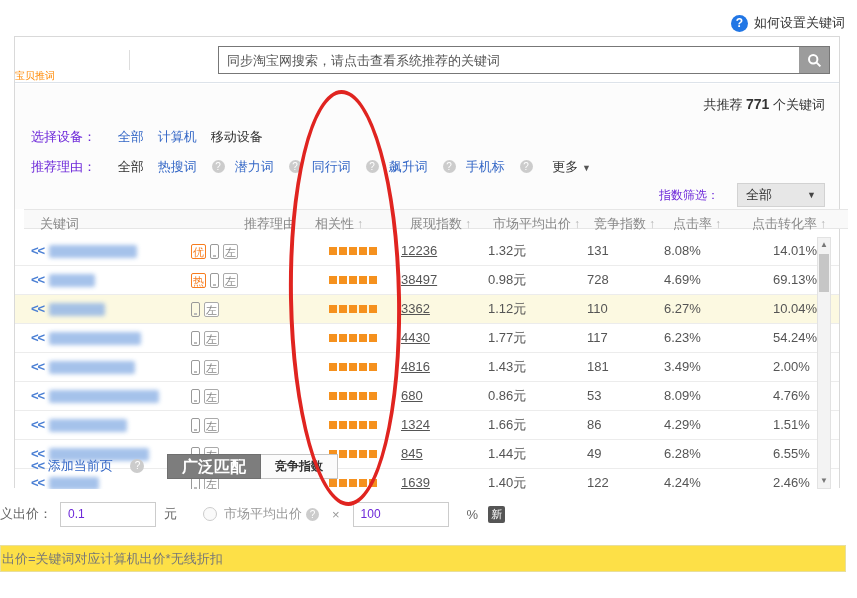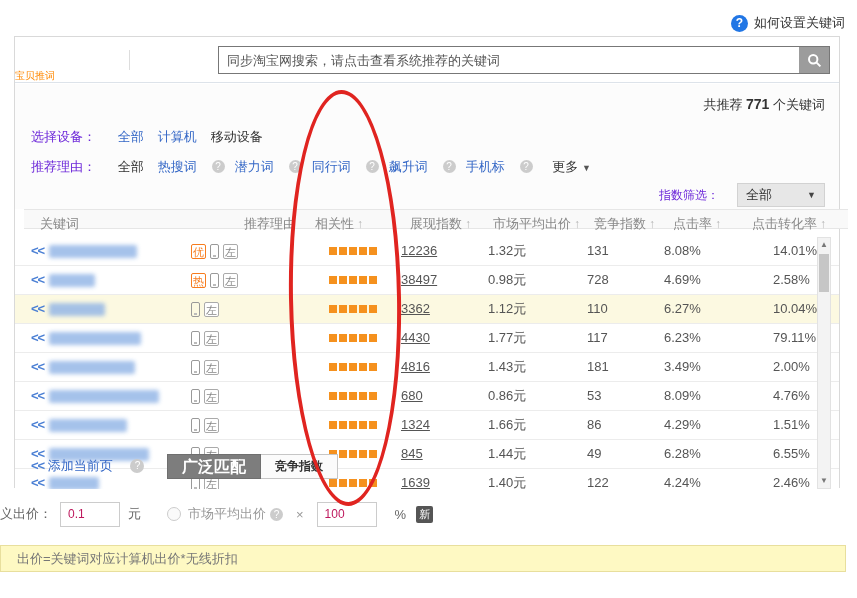--- a/index.html
+++ b/index.html
@@ -87,33 +87,33 @@
     font-size:10px; line-height:14px; text-align:center; vertical-align:1px; margin-left:14px; }
   .matchbtns { position:absolute; left:152px; top:-33px; display:flex; }
   .btn-broad { height:25px; padding:0 14px; background:#7d7d7d; color:#fff; font-weight:bold; font-size:16px;
     border:1px solid #6f6f6f; cursor:pointer; line-height:23px; }
   .btn-exact { height:25px; padding:0 14px; background:#fbfbfb; color:#333; font-weight:bold; font-size:12px;
     border:1px solid #c6c6c6; border-left:0; cursor:pointer; line-height:23px; }
 
   
   .bidform { position:absolute; left:0; top:500px; height:28px; display:flex; align-items:center; font-size:13px; color:#666; }
   .bidform .lbl { margin-right:8px; }
-  .bid-input { width:60px; height:25px; border:1px solid #ccc; color:#be185d; font-size:12px; padding:0 7px;
+  .bid-input { width:96px; height:25px; border:1px solid #ccc; color:#6d28d9; font-size:12px; padding:0 7px;
     margin-right:8px; outline:none; font-family:"Liberation Sans","DejaVu Sans",sans-serif; }
   .radio { display:inline-block; width:14px; height:14px; border:1px solid #ccc; border-radius:50%;
     background:#fafafa; margin:0 7px 0 26px; cursor:pointer; }
   .mkt-lbl { color:#999; }
   .times { color:#999; margin:0 13px; }
   .pct { margin-left:10px; color:#666; }
   .newbadge { display:inline-block; width:17px; height:17px; background:#555; color:#fff; font-size:11px;
     line-height:17px; text-align:center; border-radius:2px; margin-left:10px; }
 
   
-  .notice { position:absolute; left:0; top:545px; width:846px; height:27px; background:#fef9c3;
-    border:1px solid #e8df9d; line-height:25px; padding-left:16px; color:#777; font-size:13px; }
+  .notice { position:absolute; left:0; top:545px; width:846px; height:27px; background:#fde047;
+    border:1px solid #e8df9d; line-height:25px; padding-left:1px; color:#777; font-size:13px; }
 
   
   .annotation { position:absolute; left:289px; top:90px; width:112px; height:416px;
     border:4px solid #e02420; border-radius:50%; pointer-events:none; z-index:60; transform:rotate(-1deg); }
 </style>
 </head>
 <body>
 
 <div class="stage">
 
@@ -213,21 +213,21 @@
             <span class="relbar"></span>
             <span class="relbar"></span>
             <span class="relbar"></span>
             <span class="relbar"></span>
             <span class="relbar"></span>
           </span>
           <span class="cell c-imp">38497</span>
           <span class="cell c-price">0.98元</span>
           <span class="cell c-comp">728</span>
           <span class="cell c-ctr">4.69%</span>
-          <span class="cell c-cvr">2.58%</span>
+          <span class="cell c-cvr">69.13%</span>
         </div>
         <div class="trow hl">
           <span class="cell c-kw">
             <span class="kw-prefix">&lt;&lt;</span>
             <span class="kw-blur" style="width: 56px;"></span>
           </span>
           <span class="cell c-reason">
             <span class="micon"></span>
             <span class="zuobadge">左</span>
           </span>
@@ -257,21 +257,21 @@
             <span class="relbar"></span>
             <span class="relbar"></span>
             <span class="relbar"></span>
             <span class="relbar"></span>
             <span class="relbar"></span>
           </span>
           <span class="cell c-imp">4430</span>
           <span class="cell c-price">1.77元</span>
           <span class="cell c-comp">117</span>
           <span class="cell c-ctr">6.23%</span>
-          <span class="cell c-cvr">79.11%</span>
+          <span class="cell c-cvr">54.24%</span>
         </div>
         <div class="trow">
           <span class="cell c-kw">
             <span class="kw-prefix">&lt;&lt;</span>
             <span class="kw-blur" style="width: 86px;"></span>
           </span>
           <span class="cell c-reason">
             <span class="micon"></span>
             <span class="zuobadge">左</span>
           </span>

